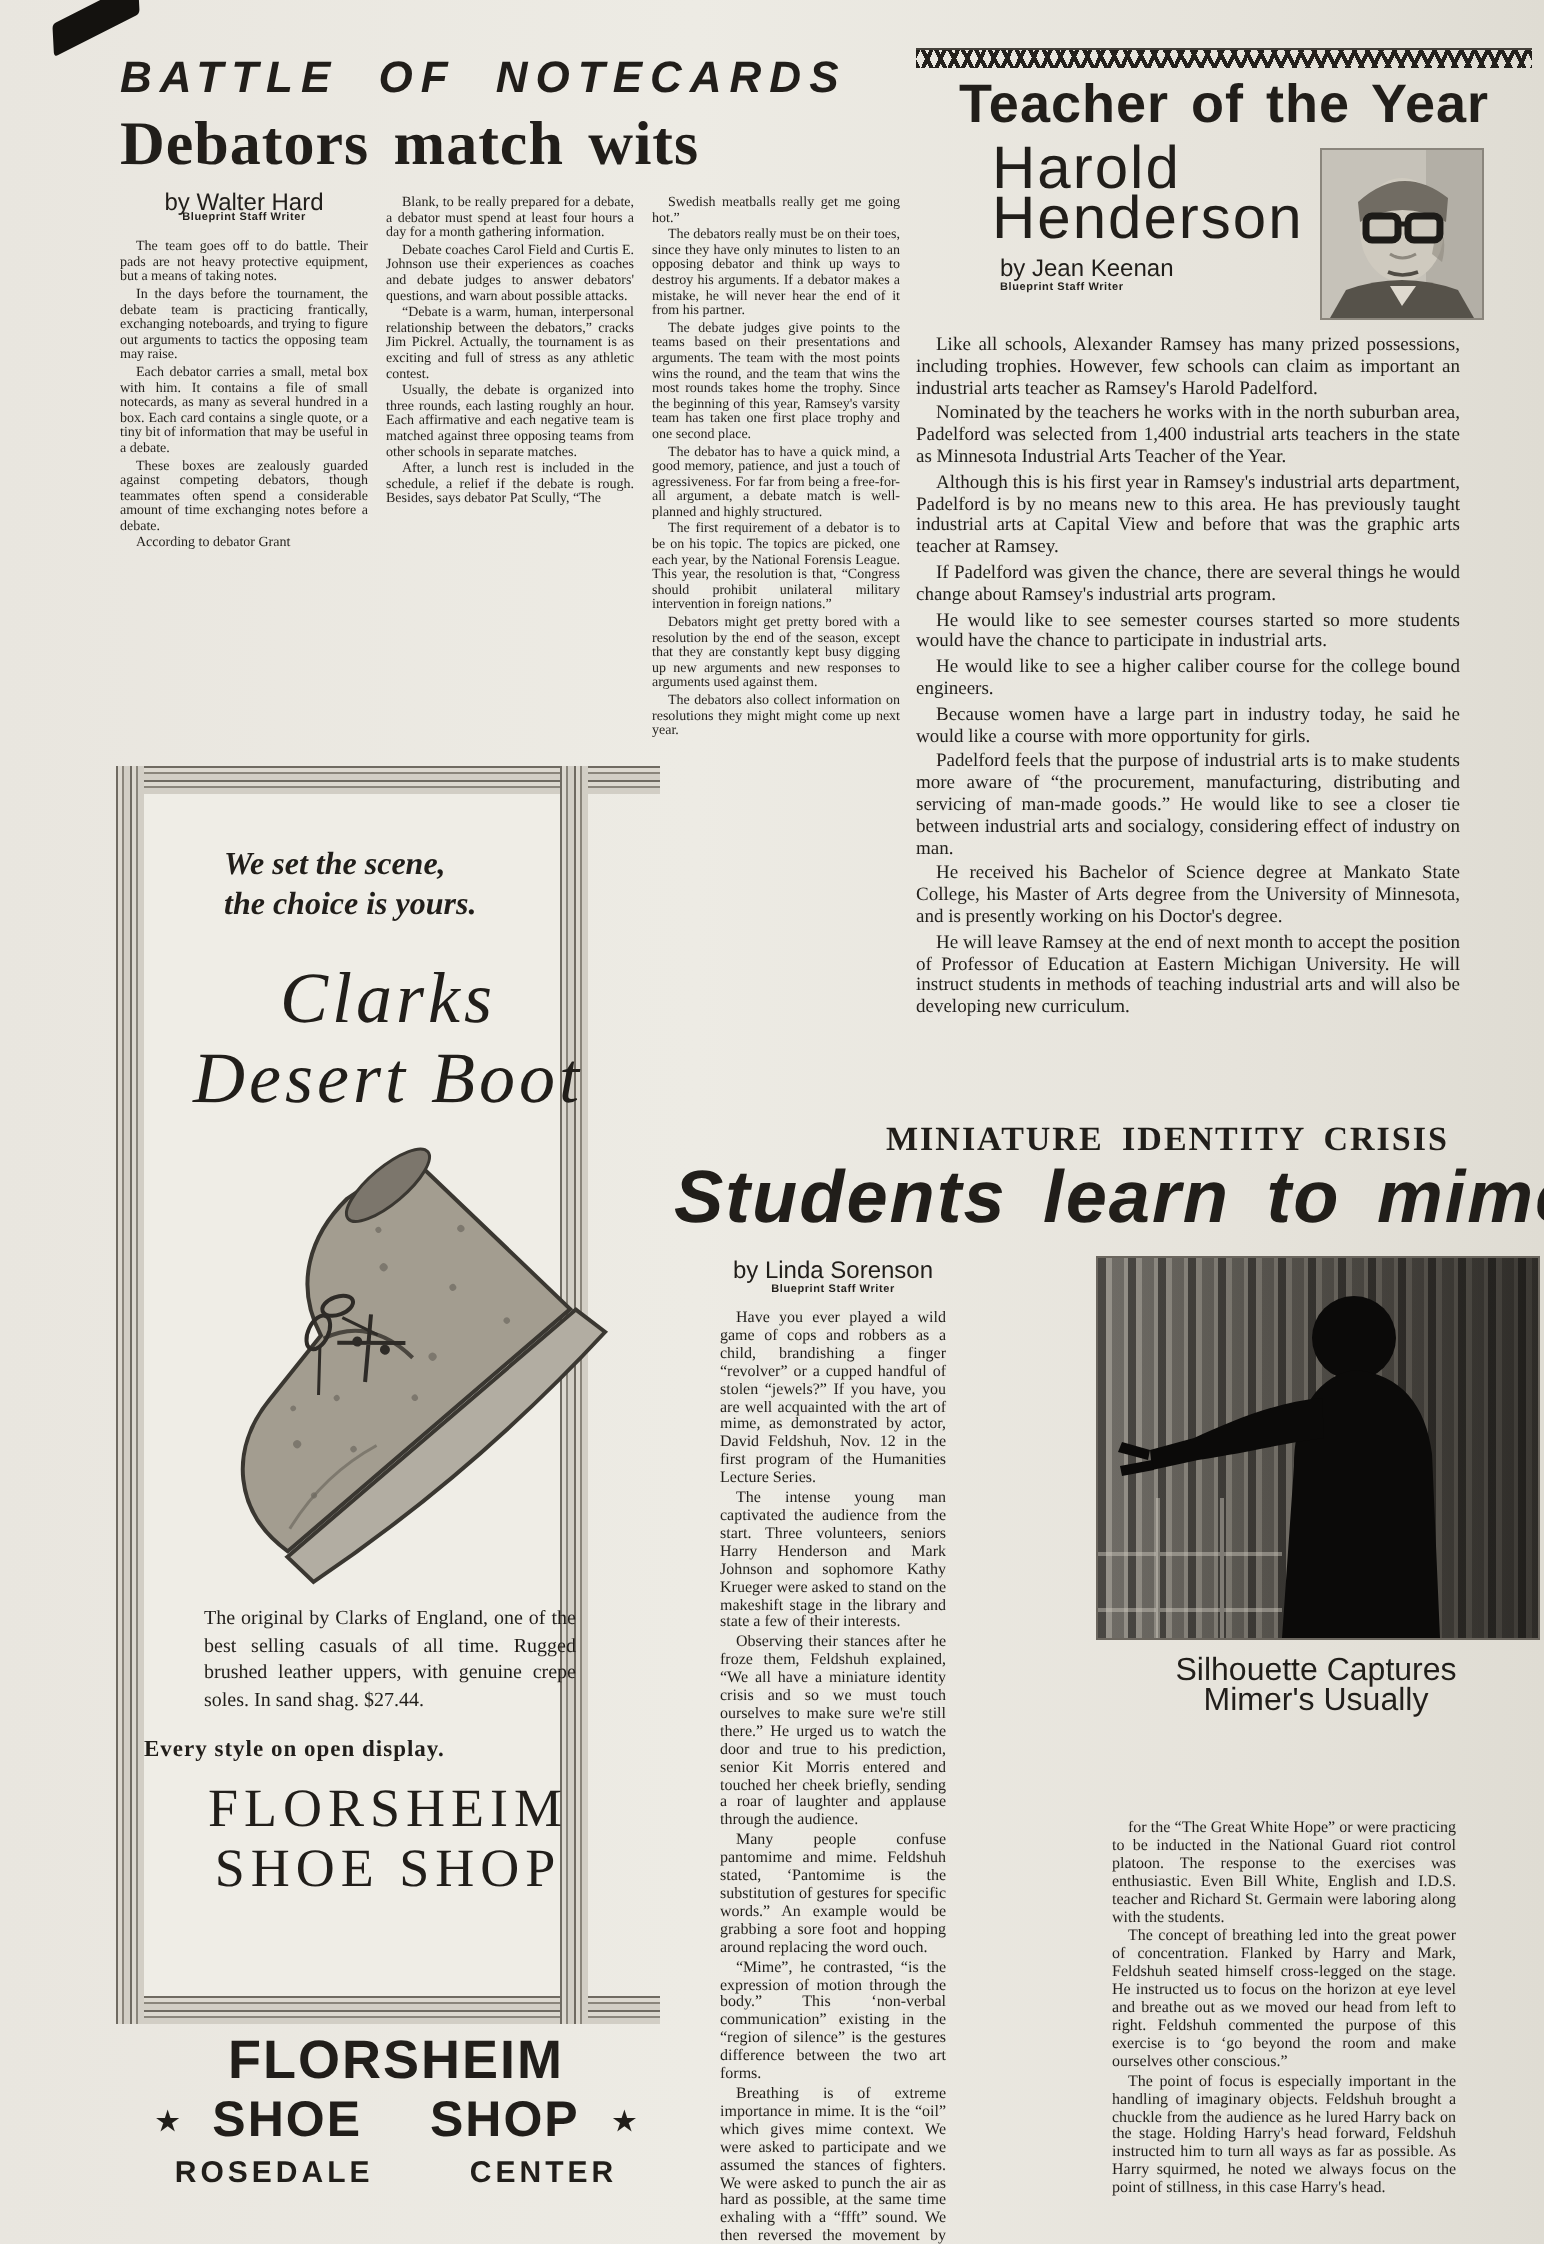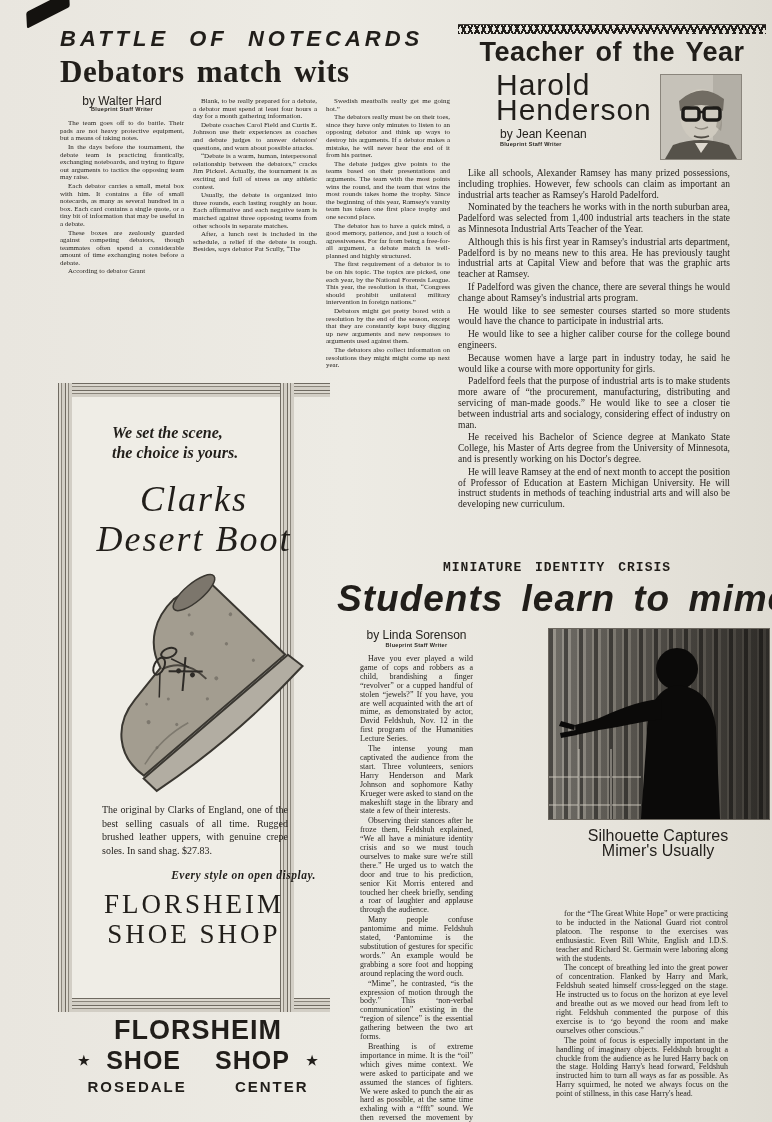--- a/index.html
+++ b/index.html
@@ -46,33 +46,33 @@
   .wood.h{left:0;width:272px;height:14px;
     background-image:repeating-linear-gradient(180deg,#6f6a61 0 1px,#dcd8cf 1px 3px,#8a857b 3px 4px,#d2cec5 4px 7px);}
   .wood.v{top:0;height:629px;width:14px;
     background-image:repeating-linear-gradient(90deg,#6f6a61 0 1px,#dcd8cf 1px 3px,#8a857b 3px 4px,#d2cec5 4px 7px);}
   .wood.top{top:0;} .wood.bottom{bottom:0;} .wood.left{left:0;} .wood.right{right:0;}
   .ad-inner{position:absolute;left:14px;top:14px;width:244px;height:601px;overflow:hidden;}
   .ad-tagline{margin:26px 0 0 40px;font-style:italic;font-weight:bold;font-size:16px;line-height:20px;}
   .ad-product{margin-top:16px;text-align:center;font-style:italic;font-size:36px;line-height:40px;letter-spacing:2px;}
   .shoe-wrap{margin:4px 0 0 6px;height:238px;}
   .ad-body{margin:2px 28px 0 30px;font-size:10px;line-height:13.5px;text-align:justify;}
-  .ad-note{margin-top:12px;text-align:right;font-style:italic;font-weight:bold;font-size:11.5px;letter-spacing:.5px;}
+  .ad-note{margin-top:12px;text-align:left;font-weight:bold;font-size:11.5px;letter-spacing:.5px;}
   .ad-shop{margin-top:8px;text-align:center;font-size:27px;line-height:30px;letter-spacing:3px;}
   
   .footer{position:absolute;left:60px;top:1016px;width:276px;text-align:center;
     font-family:"Liberation Sans",sans-serif;font-weight:bold;}
   .footer-line1{font-size:27px;letter-spacing:1px;line-height:28px;}
   .footer-row{display:flex;align-items:center;justify-content:space-between;margin-top:2px;padding:0 18px;}
   .footer-star{font-size:13px;}
   .footer-line2{font-size:25px;letter-spacing:1px;word-spacing:26px;}
   .footer-line3{font-size:15px;letter-spacing:2px;word-spacing:42px;margin-top:3px;}
   
   .mime-kicker{position:absolute;left:443px;top:560px;width:220px;text-align:center;
-    font-family:Liberation Mono, monospace;font-weight:bold;font-size:13px;letter-spacing:1px;word-spacing:4px;white-space:nowrap;}
+    font-family:Liberation Serif, serif;font-weight:bold;font-size:17px;letter-spacing:1px;word-spacing:4px;white-space:nowrap;}
   .mime-headline{position:absolute;left:337px;top:578px;width:432px;
     font-family:"Liberation Sans",sans-serif;font-weight:bold;font-style:italic;font-size:37px;
     letter-spacing:1px;word-spacing:7px;white-space:nowrap;}
   .mime-body{position:absolute;left:360px;top:628px;width:410px;display:flex;gap:44px;}
   .mime-col1{width:157px;}
   .mime-col1-text{font-size:8px;line-height:8.9px;text-align:justify;}
   .mime-col2{width:248px;margin-left:5px;}
   .mime-photo{width:220px;height:190px;margin-left:26px;position:relative;overflow:hidden;
     border:1px solid #6b665e;
     background:
@@ -211,21 +211,21 @@
                 <circle cx="90" cy="115" r="1.5"></circle>
                 <circle cx="160" cy="64" r="1.5"></circle>
               <circle cx="70" cy="105" r="1.4"></circle>
                 <circle cx="120" cy="140" r="1.6"></circle>
                 <circle cx="192" cy="90" r="1.8"></circle>
             </g>
             <path d="M30,150 Q60,140 90,146" fill="none" stroke="#6e6960" stroke-width="1.5" opacity="0.7"></path>
           </g>
         </svg>
       </div>
-      <div class="ad-body">The original by Clarks of England, one of the best selling casuals of all time. Rugged brushed leather uppers, with genuine crepe soles. In sand shag. $27.83.</div>
+      <div class="ad-body">The original by Clarks of England, one of the best selling casuals of all time. Rugged brushed leather uppers, with genuine crepe soles. In sand shag. $27.44.</div>
       <div class="ad-note">Every style on open display.</div>
       <div class="ad-shop">
         <div>FLORSHEIM</div>
         <div>SHOE SHOP</div>
       </div>
     </div>
   </div>
 
   <div class="footer">
     <div class="footer-line1">FLORSHEIM</div>
@@ -244,21 +244,21 @@
     <div class="mime-col1">
       <div class="byline-block">
         <div class="byline">by Linda Sorenson</div>
         <div class="byline-role">Blueprint Staff Writer</div>
       </div>
       <div class="mime-col1-text">
           <p>Have you ever played a wild game of cops and robbers as a child, brandishing a finger “revolver” or a cupped handful of stolen “jewels?”  If you have, you are well acquainted with the art of mime, as demonstrated by actor, David Feldshuh, Nov. 12 in the first program of the Humanities Lecture Series.</p>
           <p>The intense young man captivated the audience from the start.  Three volunteers, seniors Harry Henderson and Mark Johnson and sophomore Kathy Krueger were asked to stand on the makeshift stage in the library and state a few of their interests.</p>
           <p>Observing their stances after he froze them, Feldshuh explained, “We all have a miniature identity crisis and so we must touch ourselves to make sure we're still there.”  He urged us to watch the door and true to his prediction, senior Kit Morris entered and touched her cheek briefly, sending a roar of laughter and applause through the audience.</p>
           <p>Many people confuse pantomime and mime.  Feldshuh stated, ‘Pantomime is the substitution of gestures for specific words.”  An example would be grabbing a sore foot and hopping around replacing the word ouch.</p>
-          <p>“Mime”, he contrasted, “is the expression of motion through the body.”  This ‘non-verbal communication” existing in the “region of silence” is the essential gathering between the two art forms.</p>
+          <p>“Mime”, he contrasted, “is the expression of motion through the body.”  This ‘non-verbal communication” existing in the “region of silence” is the gestures difference between the two art forms.</p>
           <p>Breathing is of extreme importance in mime.  It is the “oil” which gives mime context.  We were asked to participate and we assumed the stances of fighters.  We were asked to punch the air as hard as possible, at the same time exhaling with a “ffft” sound.  We then reversed the movement by inhaling with a “ffft” sound as we punch out.  Try this once and you'll find a great difference in your effectiveness, simply due to your breathing pattern.</p>
           <p>Anyone passing the library at this time, would have guessed we were all trying out</p>
         </div>
     </div>
     <div class="mime-col2">
       <div class="mime-photo">
         <svg width="220" height="190" viewBox="0 0 220 190">
           <g stroke="#cfcabf" stroke-width="2" opacity="0.45">
             <line x1="0" y1="148" x2="92" y2="148"></line>
             <line x1="30" y1="120" x2="30" y2="190"></line>

